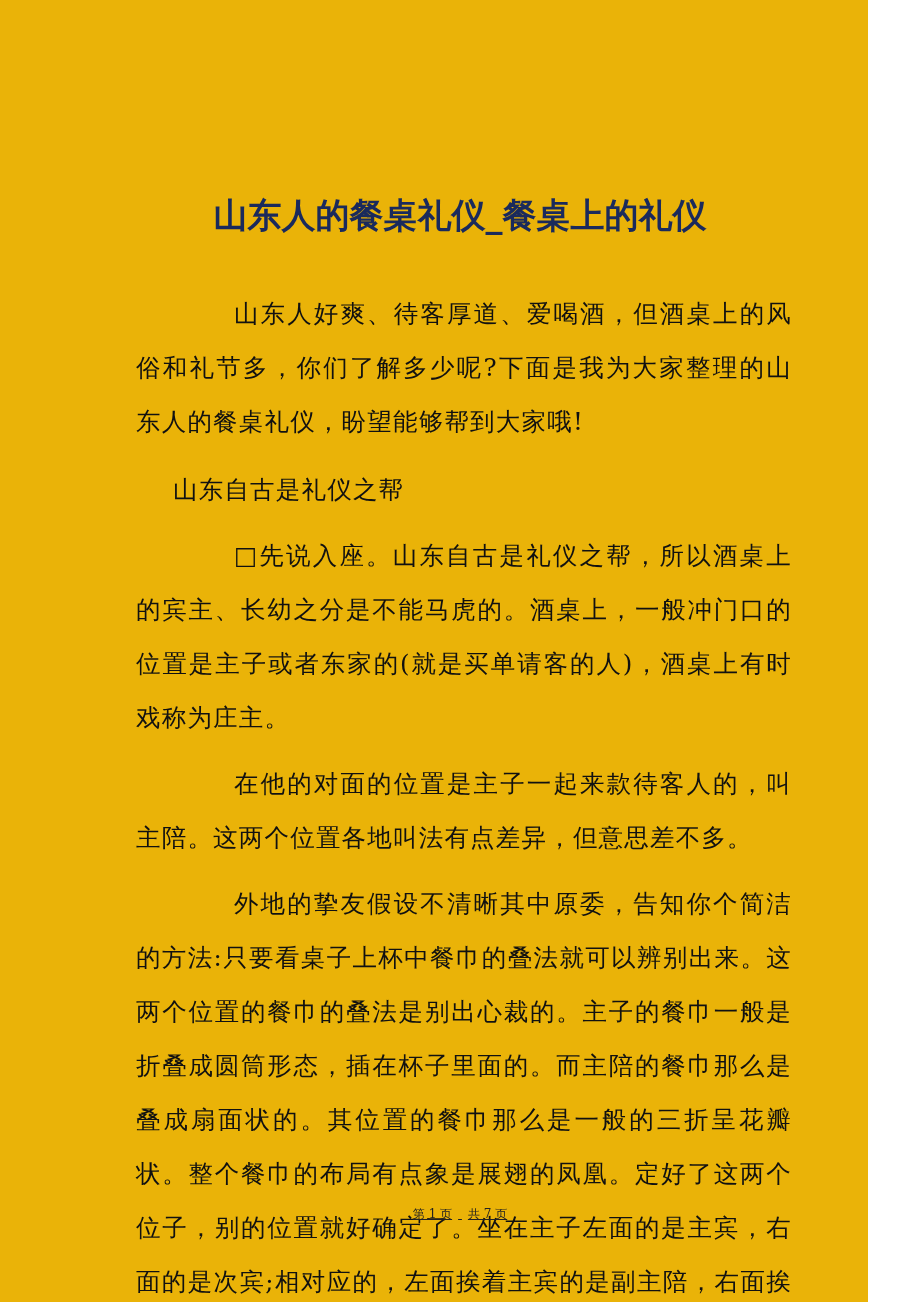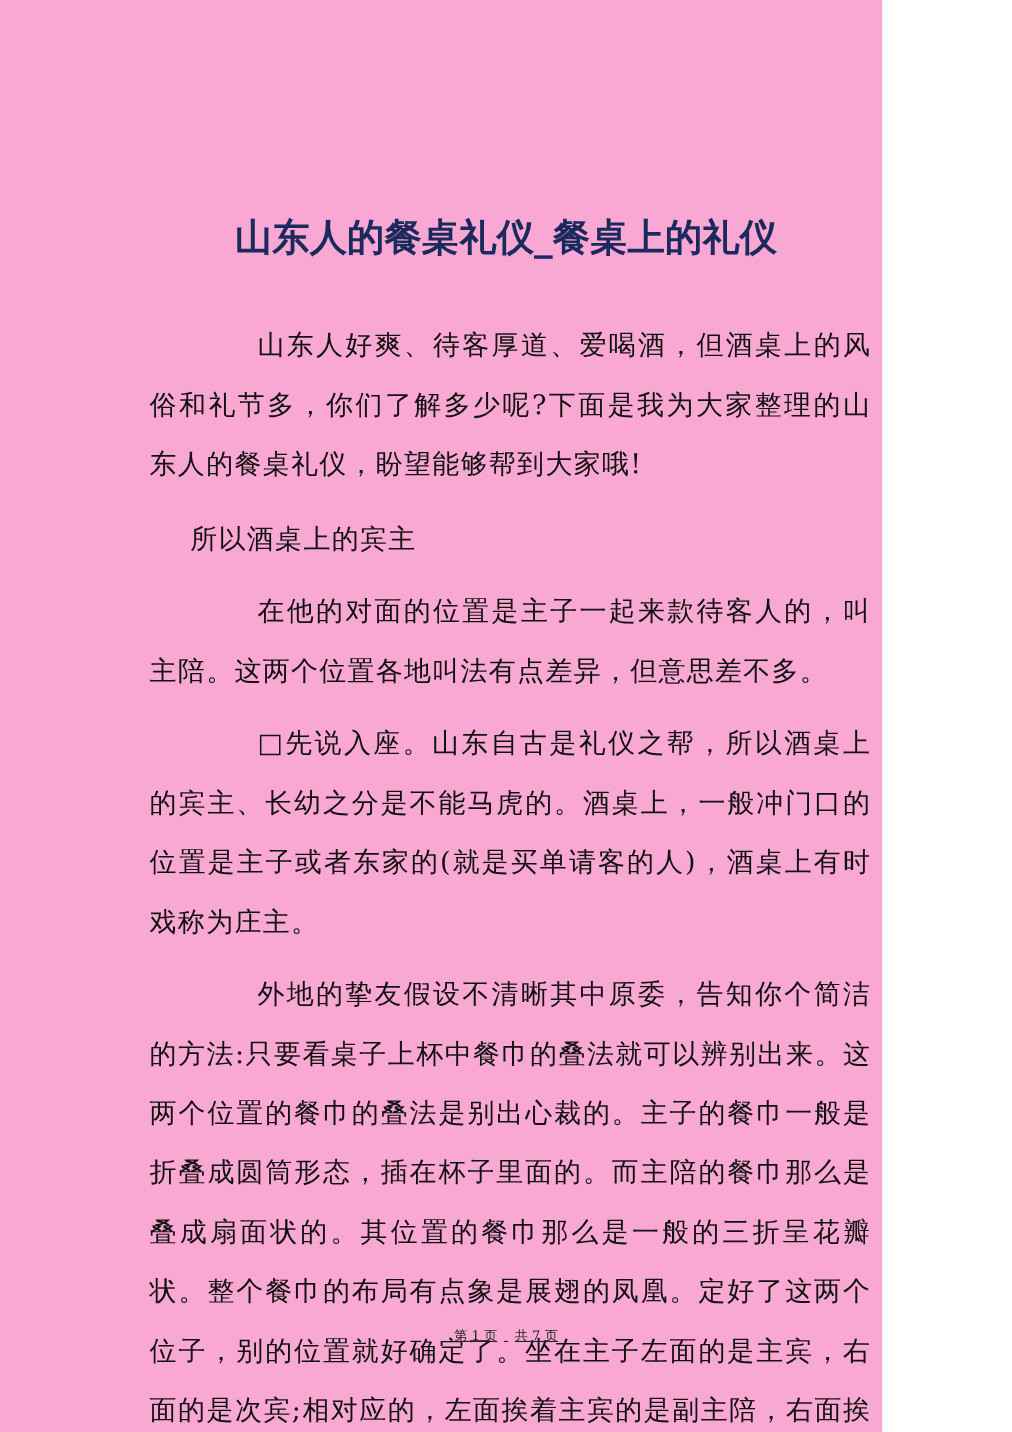--- a/index.html
+++ b/index.html
@@ -1,19 +1,19 @@
 <!DOCTYPE html>
 <html><head>
   <meta charset="utf-8">
   <style>
     html, body { margin: 0; padding: 0; background: #ffffff; }
     body { width: 920px; height: 1302px; position: relative; overflow: hidden; }
     .page {
-      position: absolute; left: 0; top: 0; width: 802px; height: 1302px;
-      background: #f9a8d4;
+      position: absolute; left: 0; top: 0; width: 868px; height: 1302px;
+      background: #eab308;
       font-family: "DejaVu Serif", "Liberation Serif", serif;
       color: #111111;
     }
     .title {
       position: absolute; left: 0; top: 193px; width: 920px;
       text-align: center;
       font-family: "DejaVu Sans", "Liberation Sans", sans-serif;
       font-size: 34px; font-weight: bold; color: #1a2a5c;
       letter-spacing: 0px;
     }
@@ -35,23 +35,23 @@
 <body>
 
 <div class="page">
   <div class="title">山东人的餐桌礼仪_餐桌上的礼仪</div>
 
   <div class="body-text" style="top:275px;">
     <p class="p">山东人好爽、待客厚道、爱喝酒，但酒桌上的风俗和礼节多，你们了解多少呢?下面是我为大家整理的山东人的餐桌礼仪，盼望能够帮到大家哦!</p>
   </div>
 
   <div class="body-text" style="top:463px;">
-    <p class="heading">所以酒桌上的宾主</p>
+    <p class="heading">山东自古是礼仪之帮</p>
+    <p class="p">□先说入座。山东自古是礼仪之帮，所以酒桌上的宾主、长幼之分是不能马虎的。酒桌上，一般冲门口的位置是主子或者东家的(就是买单请客的人)，酒桌上有时戏称为庄主。</p>
     <p class="p">在他的对面的位置是主子一起来款待客人的，叫主陪。这两个位置各地叫法有点差异，但意思差不多。</p>
-    <p class="p">□先说入座。山东自古是礼仪之帮，所以酒桌上的宾主、长幼之分是不能马虎的。酒桌上，一般冲门口的位置是主子或者东家的(就是买单请客的人)，酒桌上有时戏称为庄主。</p>
     <p class="p">外地的挚友假设不清晰其中原委，告知你个简洁的方法:只要看桌子上杯中餐巾的叠法就可以辨别出来。这两个位置的餐巾的叠法是别出心裁的。主子的餐巾一般是折叠成圆筒形态，插在杯子里面的。而主陪的餐巾那么是叠成扇面状的。其位置的餐巾那么是一般的三折呈花瓣状。整个餐巾的布局有点象是展翅的凤凰。定好了这两个位子，别的位置就好确定了。坐在主子左面的是主宾，右面的是次宾;相对应的，左面挨着主宾的是副主陪，右面挨着次宾的叫次陪，但叫三陪的多。其余的位置宾主可以随</p>
   </div>
 
   <div class="footer">
     <span>第 1 页</span>
     <span>共 7 页</span>
   </div>
 </div>
 
 </body></html>

